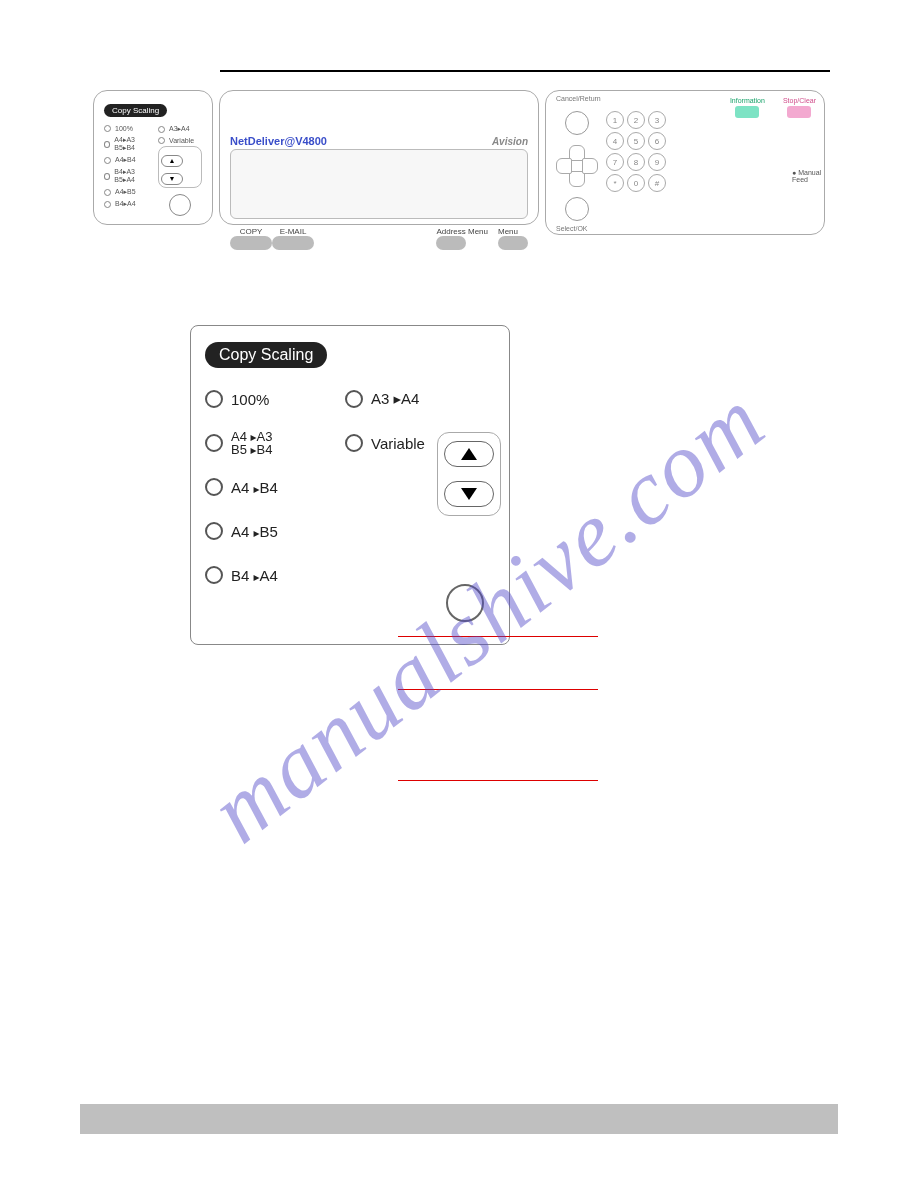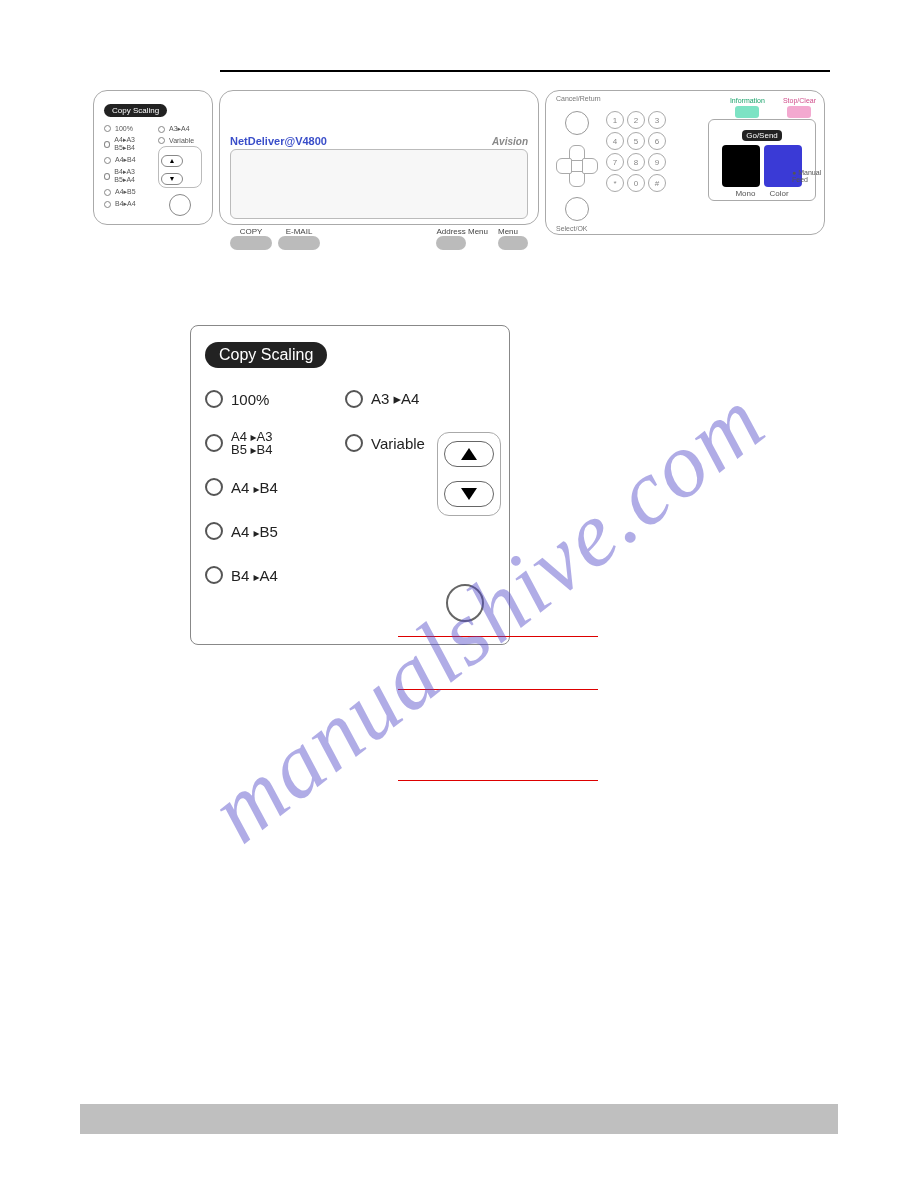--- a/index.html
+++ b/index.html
@@ -274,21 +274,21 @@
       </div>
     </div>
 
     <div class="panel-block block-b">
       <div class="lcd-title">
         <span class="brand-net">NetDeliver@V4800</span>
         <span class="brand-avi">Avision</span>
       </div>
       <div class="lcd"></div>
       <div class="bottom-row-b">
-        <div style="display:flex; gap:6px; align-items:flex-start">
+        <div style="display:flex; align-items:flex-start">
           <div style="text-align:center">
             <div class="smalllbl">COPY</div>
             <div class="ovalbtn"></div>
           </div>
           <div style="text-align:center">
             <div class="smalllbl">E-MAIL</div>
             <div class="ovalbtn"></div>
           </div>
         </div>
         <div style="display:flex; gap:10px; align-items:center">
@@ -337,31 +337,20 @@
         <div>
           <div class="tiny-label" style="color:#1aa36b">Information</div>
           <div class="sq sq-green"></div>
         </div>
         <div>
           <div class="tiny-label" style="color:#d04c8a">Stop/Clear</div>
           <div class="sq sq-pink"></div>
         </div>
       </div>
 
-      <div class="gosend-box">
-        <span class="gosend-title">Go/Send</span>
-        <div class="go-row">
-          <div class="go-btn go-mono"></div>
-          <div class="go-btn go-color"></div>
-        </div>
-        <div class="go-lbl">
-          <span>Mono</span>
-          <span>Color</span>
-        </div>
-      </div>
       <div class="manual-lbl">● <span>Manual Feed</span></div>
       <span class="select-lbl">Select/OK</span>
     </div>
   </div>
 
   <div class="scaling-panel">
     <span class="scaling-title">Copy Scaling</span>
 
     <div class="opt-grid">
       <div class="opt-row">

